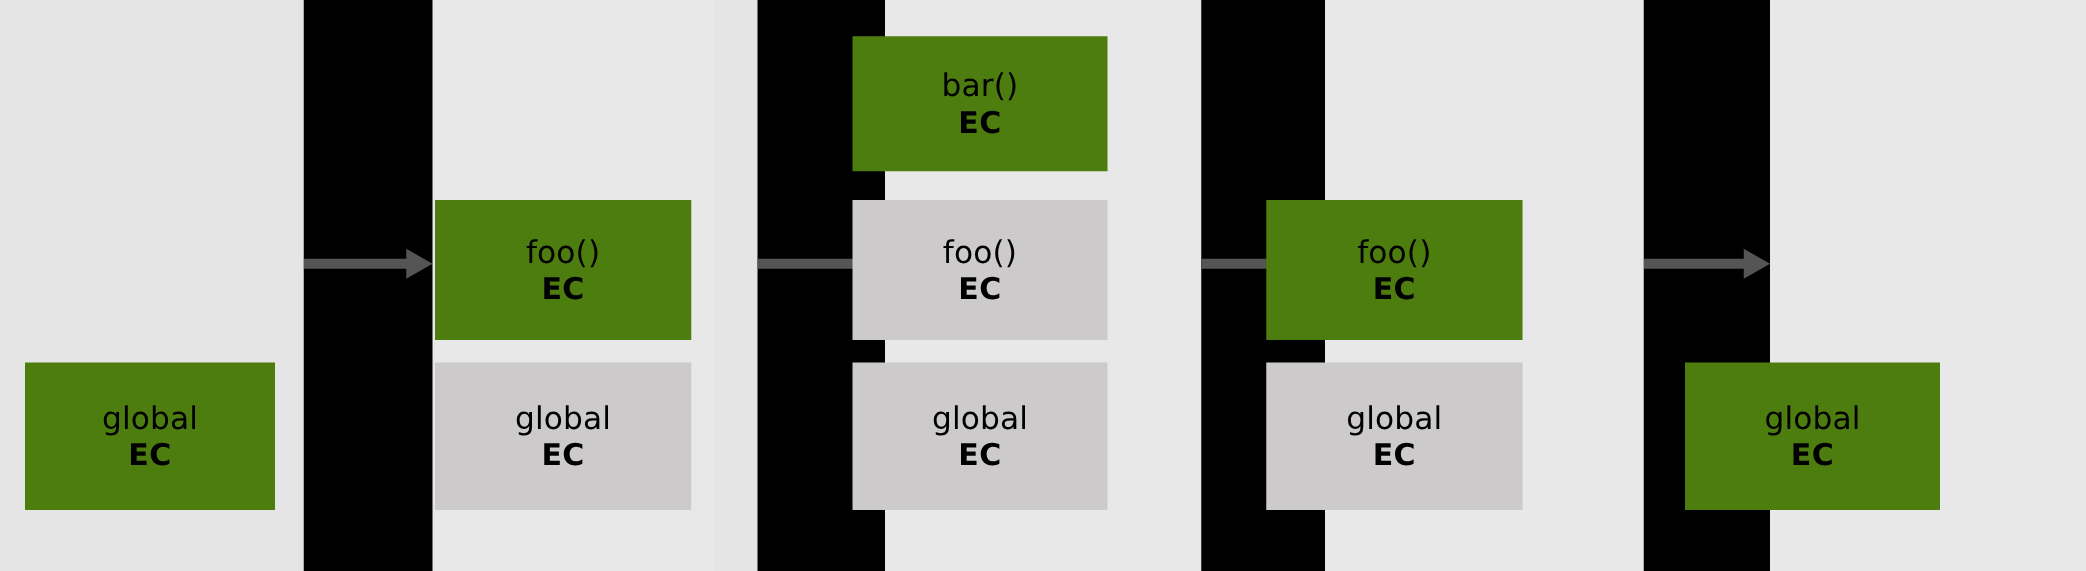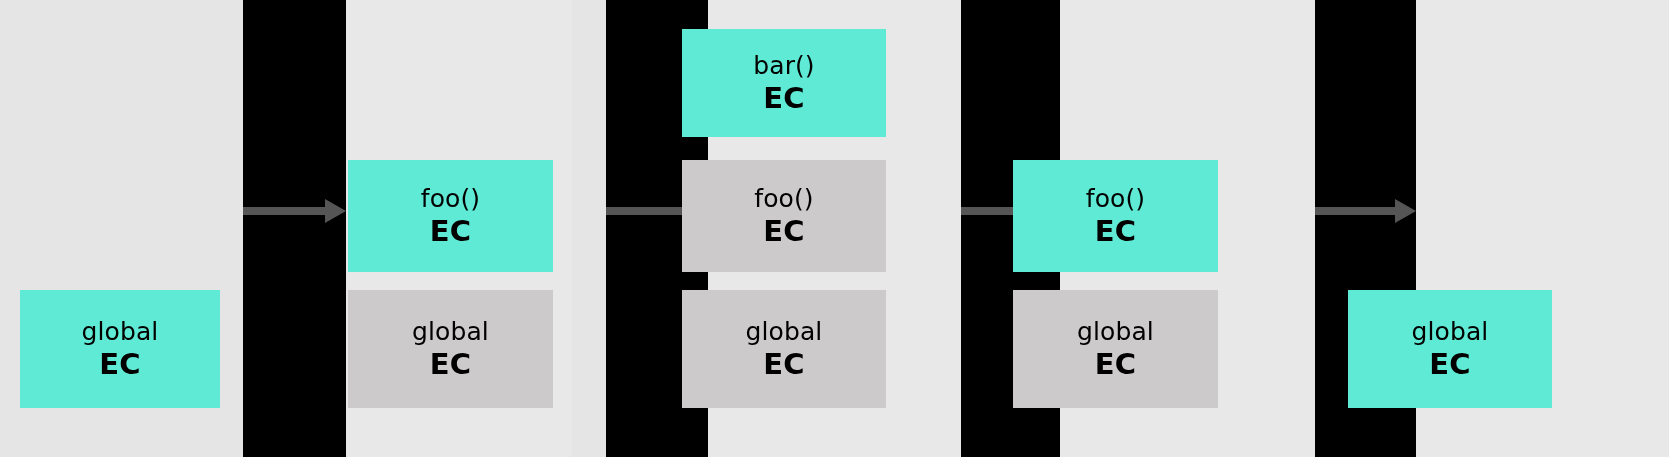--- a/index.html
+++ b/index.html
@@ -53,26 +53,26 @@
     line-height: 1.18;
     text-align: center;
   }
   .ec-box .fn-name {
     font-size: 25px;
     font-weight: 400;
     letter-spacing: 0.1px;
     display: block;
   }
   .ec-box .ec-label {
-    font-size: 29px;
+    font-size: 24px;
     font-weight: 700;
     letter-spacing: 0.3px;
     display: block;
   }
-  .tone-dark  { background: #5eead4; }
+  .tone-dark  { background: #4d7c0f; }
   .tone-light { background: #cccaca; }
 </style>
 </head>
 <body>
 
 <div id="stage">
 
   <div class="panel" style="left:346px; width:226px;"></div>
   <div class="panel" style="left:708px; width:253px;"></div>
   <div class="panel" style="left:1060px; width:255px;"></div>

